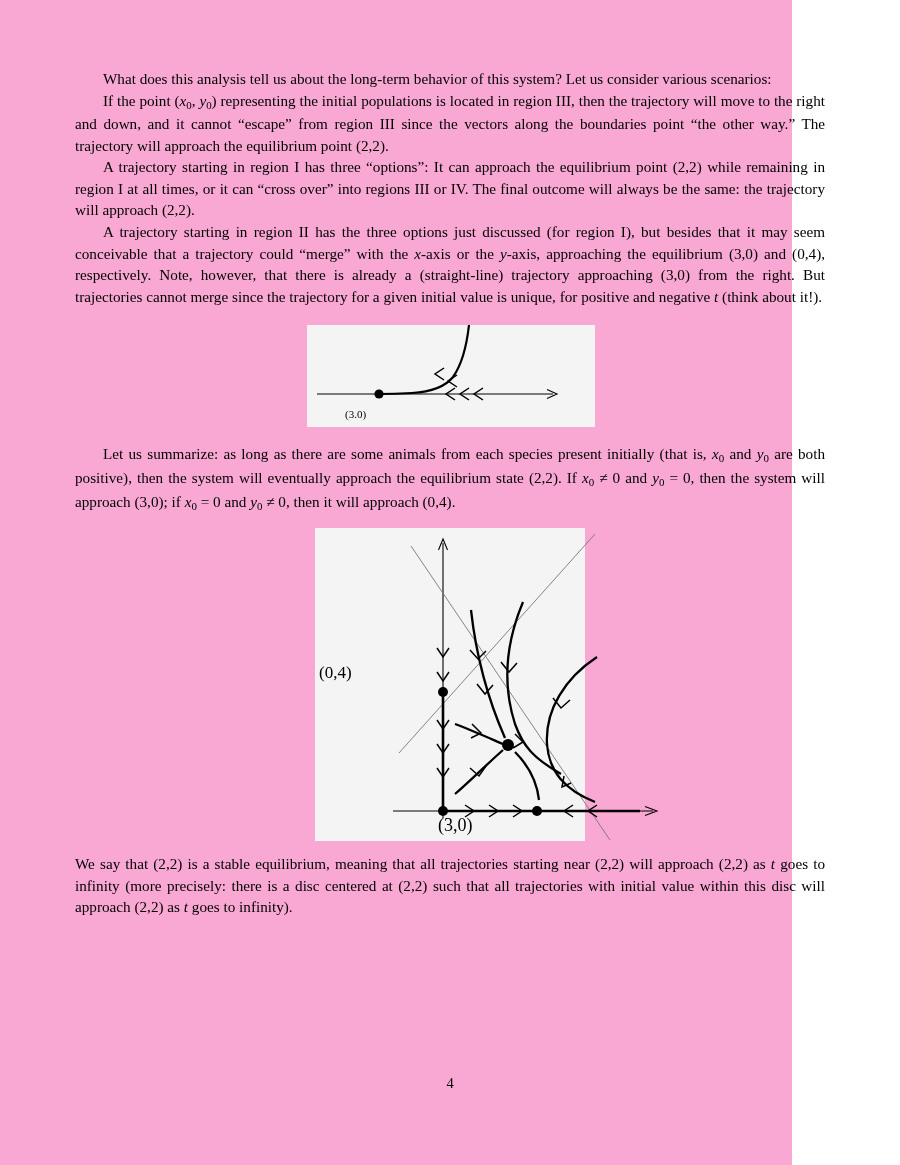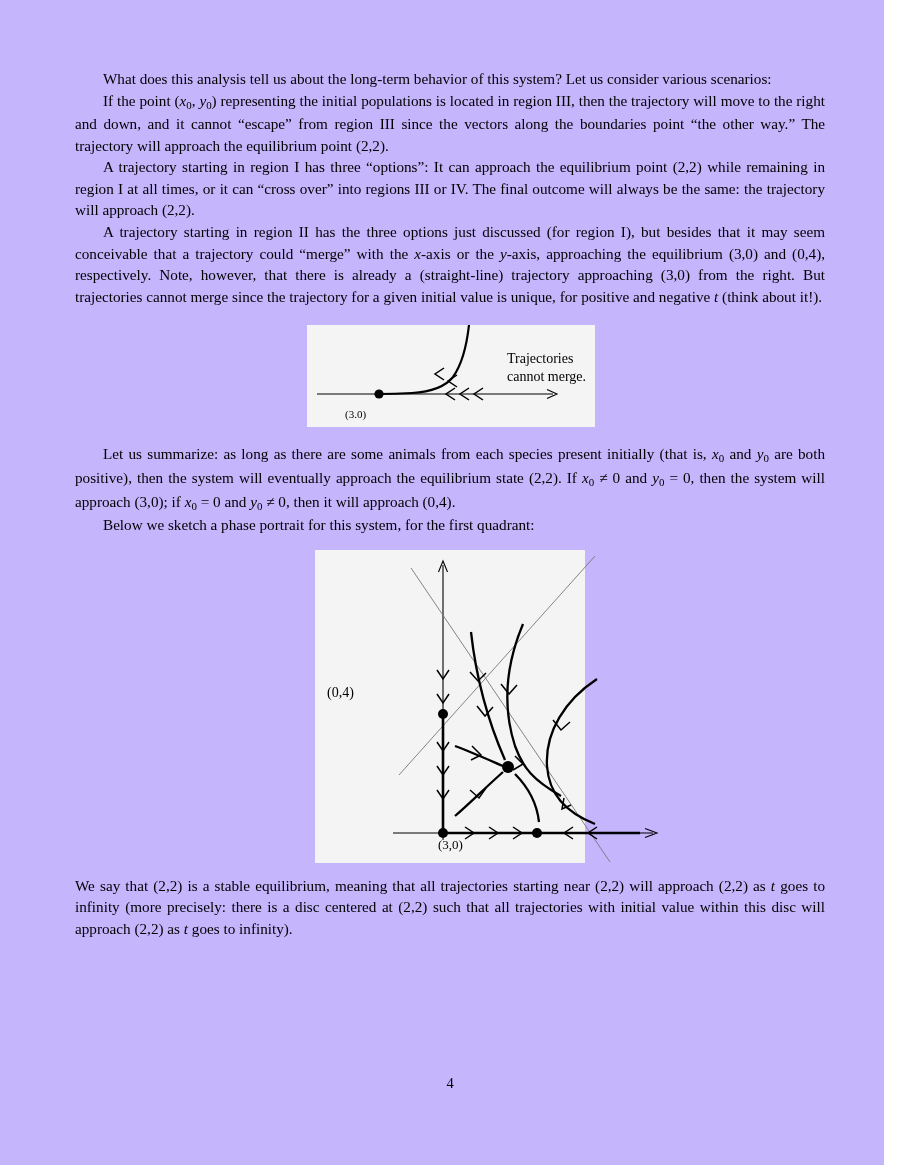--- a/index.html
+++ b/index.html
@@ -11,23 +11,23 @@
     width: 900px;
     height: 1165px;
     font-family: "Liberation Serif", serif;
     color: #000000;
     position: relative;
     overflow: hidden;
   }
   .page {
     position: absolute;
     left: 0; top: 0;
-    width: 884px;
+    width: 792px;
     height: 1165px;
-    background: #c4b5fd;
+    background: #f9a8d4;
   }
   .content {
     position: absolute;
     left: 75px;
     top: 68px;
     width: 750px;
   }
   p {
     margin: 0 0 0 0;
     font-size: 15.2px;
@@ -87,30 +87,30 @@
     position: absolute;
     left: 240px;
     top: 0;
     width: 270px;
     height: 313px;
     background: #f4f4f4;
   }
   .fig2 svg { position: absolute; left: 190px; top: 0; }
   .fig2 .lbl04 {
     position: absolute;
-    left: 252px;
+    left: 244px;
     top: 135px;
-    font-size: 14px;
+    font-size: 17px;
     text-indent: 0;
   }
   .fig2 .lbl30b {
     position: absolute;
     left: 363px;
     top: 287px;
-    font-size: 13px;
+    font-size: 18px;
     text-indent: 0;
   }
 
   .pagenum {
     position: absolute;
     left: 0;
     top: 1075px;
     width: 900px;
     text-align: center;
     font-size: 14.5px;
@@ -142,28 +142,23 @@
         <path d="M72,69 C86,69 96,68.5 105,68" fill="none" stroke="#000" stroke-width="2.2"></path>
 
         <path d="M137,43 L128,49 L137,55" fill="none" stroke="#000" stroke-width="1.5"></path>
         <path d="M150,50 L141,56 L150,62" fill="none" stroke="#000" stroke-width="1.5"></path>
 
         <path d="M148,63 L139,69 L148,75" fill="none" stroke="#000" stroke-width="1.5"></path>
         <path d="M162,63 L153,69 L162,75" fill="none" stroke="#000" stroke-width="1.5"></path>
         <path d="M176,63 L167,69 L176,75" fill="none" stroke="#000" stroke-width="1.5"></path>
       </svg>
       <div class="lbl30">(3.0)</div>
-      <div class="caption">
-        <span>Trajectories</span><br>
-        <span>cannot merge.</span>
-      </div>
     </div>
 
     <p id="p6"><span>Let us summarize: as long as there are some animals from each species present initially (that is, </span><i>x</i><span class="sub">0</span><span> and </span><i>y</i><span class="sub">0</span><span> are both positive), then the system will eventually approach the equilibrium state (2,2). If </span><i>x</i><span class="sub">0</span><span> ≠ 0 and </span><i>y</i><span class="sub">0</span><span> = 0, then the system will approach (3,0); if </span><i>x</i><span class="sub">0</span><span> = 0 and </span><i>y</i><span class="sub">0</span><span> ≠ 0, then it will approach (0,4).</span></p>
-    <p id="p7"><span>Below we sketch a phase portrait for this system, for the first quadrant:</span></p>
 
     <div class="fig2">
       <div class="box"></div>
       <svg width="420" height="313" viewBox="0 0 420 313">
 
         <line x1="178" y1="290" x2="178" y2="15" stroke="#000" stroke-width="1.1"></line>
         <path d="M173.5,22 L178,11 L182.5,22" fill="none" stroke="#000" stroke-width="1.1"></path>
 
         <line x1="128" y1="283" x2="388" y2="283" stroke="#000" stroke-width="1.1"></line>
         <path d="M380,278.5 L392,283 L380,287.5" fill="none" stroke="#000" stroke-width="1.1"></path>

